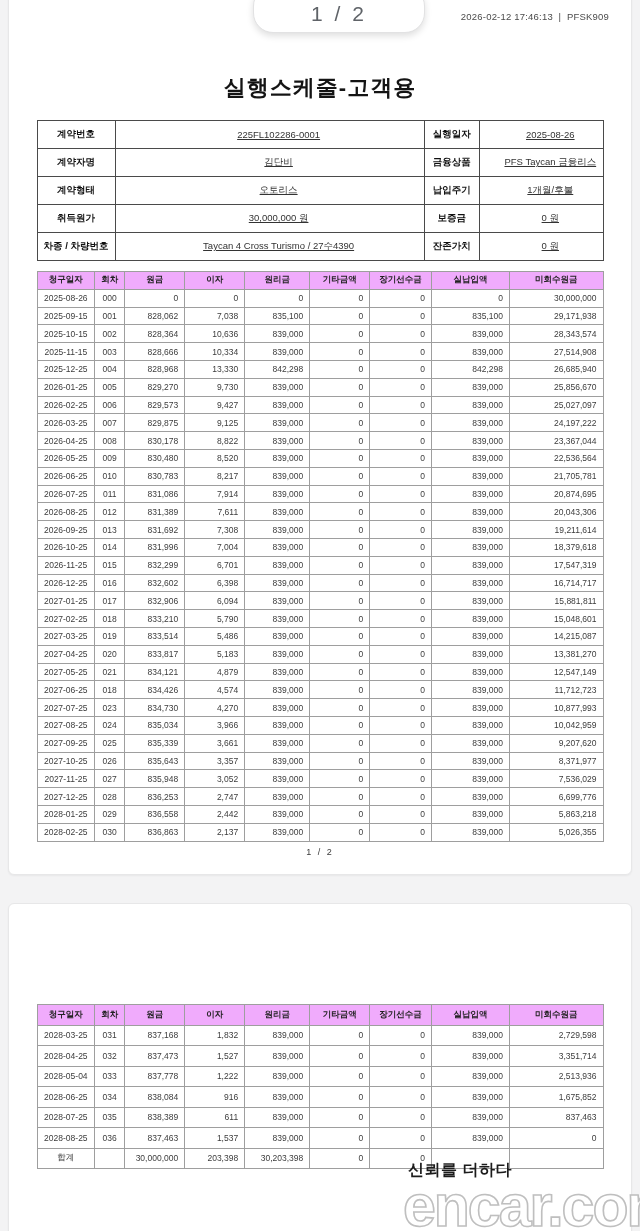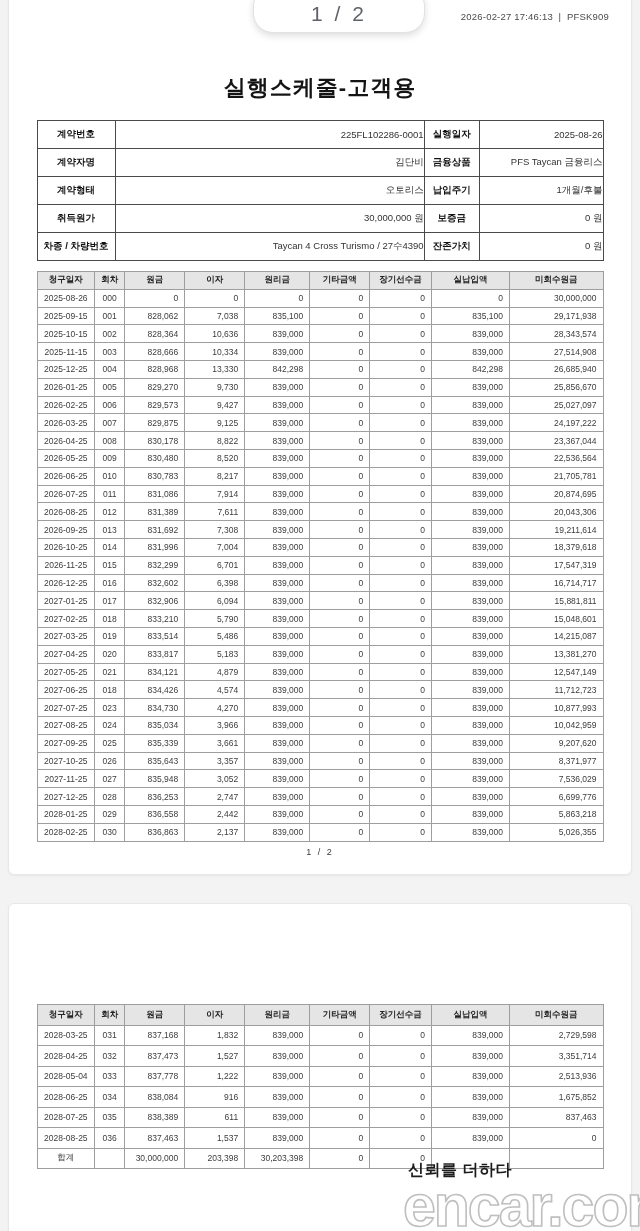--- a/index.html
+++ b/index.html
@@ -36,32 +36,32 @@
 
   .info-table {
     width:567px; margin:17px auto 0 auto;
     font-size:9.5px;
   }
   .info-table th, .info-table td {
     border:1px solid #4a4a4a;
     height:28px; vertical-align:middle;
   }
   .info-label { font-weight:bold; text-align:center; color:#111; }
-  .info-value { text-align:right; padding-left:18px; color:#333; }
+  .info-value { text-align:center; padding-left:18px; color:#333;text-decoration:underline; }
 
   .sched-table {
     width:567px; margin:10px auto 0 auto;
     font-size:8.5px; color:#3c3c3c;
   }
   .sched-table th, .sched-table td {
     border:1px solid #9e9e9e;
     vertical-align:middle;
     overflow:hidden; white-space:nowrap;
   }
-  .sched-table th { font-weight:bold; color:#222; text-align:center; background:#e5e5e5; }
+  .sched-table th { font-weight:bold; color:#222; text-align:center; background:#f0abfc; }
   #sched1 th, #sched1 td { height:17.8px; }
   #sched2 th, #sched2 td { height:20.5px; }
   .cell-c { text-align:center; }
   .cell-r { text-align:right; padding-right:6px; }
 
   .page-footer {
     margin-top:5px; text-align:center;
     font-size:9px; color:#3a3a3a; letter-spacing:2px;
   }
 
@@ -90,21 +90,21 @@
   }
   .page-pill span { font-size:21px; color:#5f6368; letter-spacing:3px; }
 </style>
 </head>
 <body>
 
 <div class="scroll-area">
 
   <div class="page-card page1">
     <div class="doc-timestamp">
-      <span>2026-02-27 17:46:13</span>
+      <span>2026-02-12 17:46:13</span>
       &nbsp;<span>|</span>&nbsp;
       <span>PFSK909</span>
     </div>
 
     <h1 class="doc-title">실행스케줄-고객용</h1>
 
     <table class="info-table">
       <colgroup>
         <col style="width:13.8%">
           <col style="width:54.6%">

